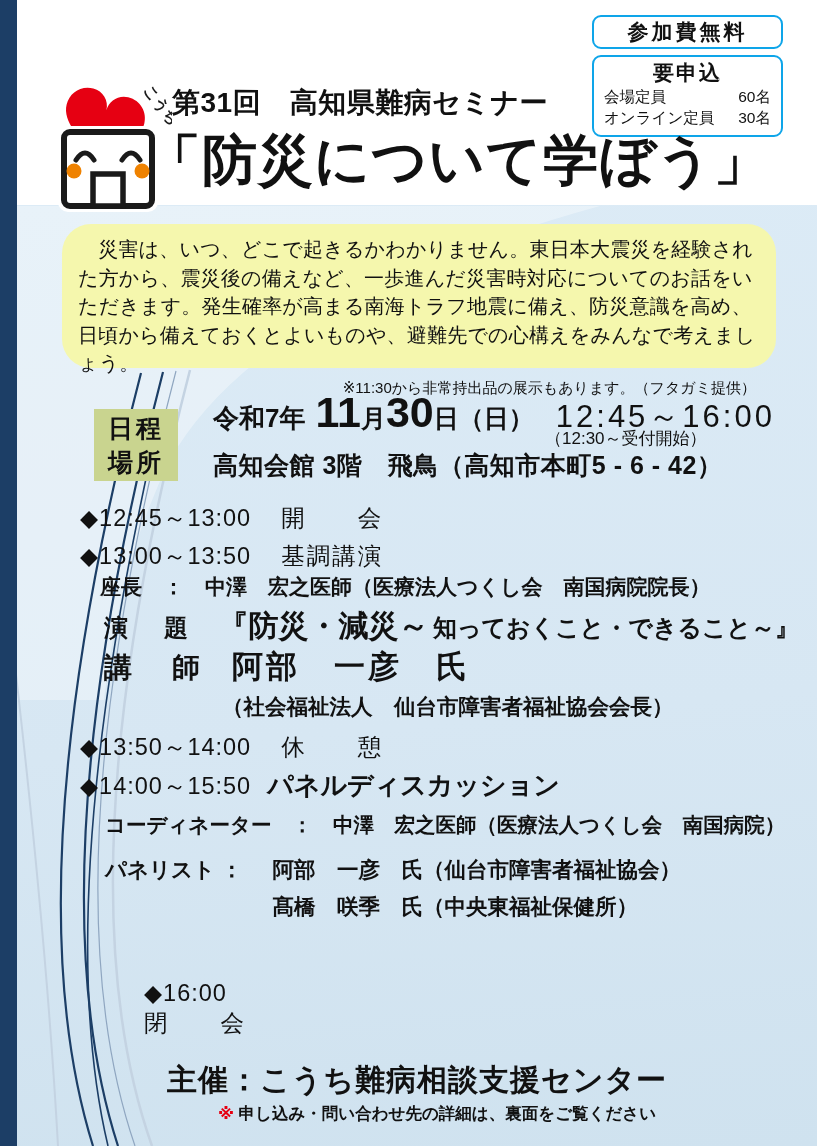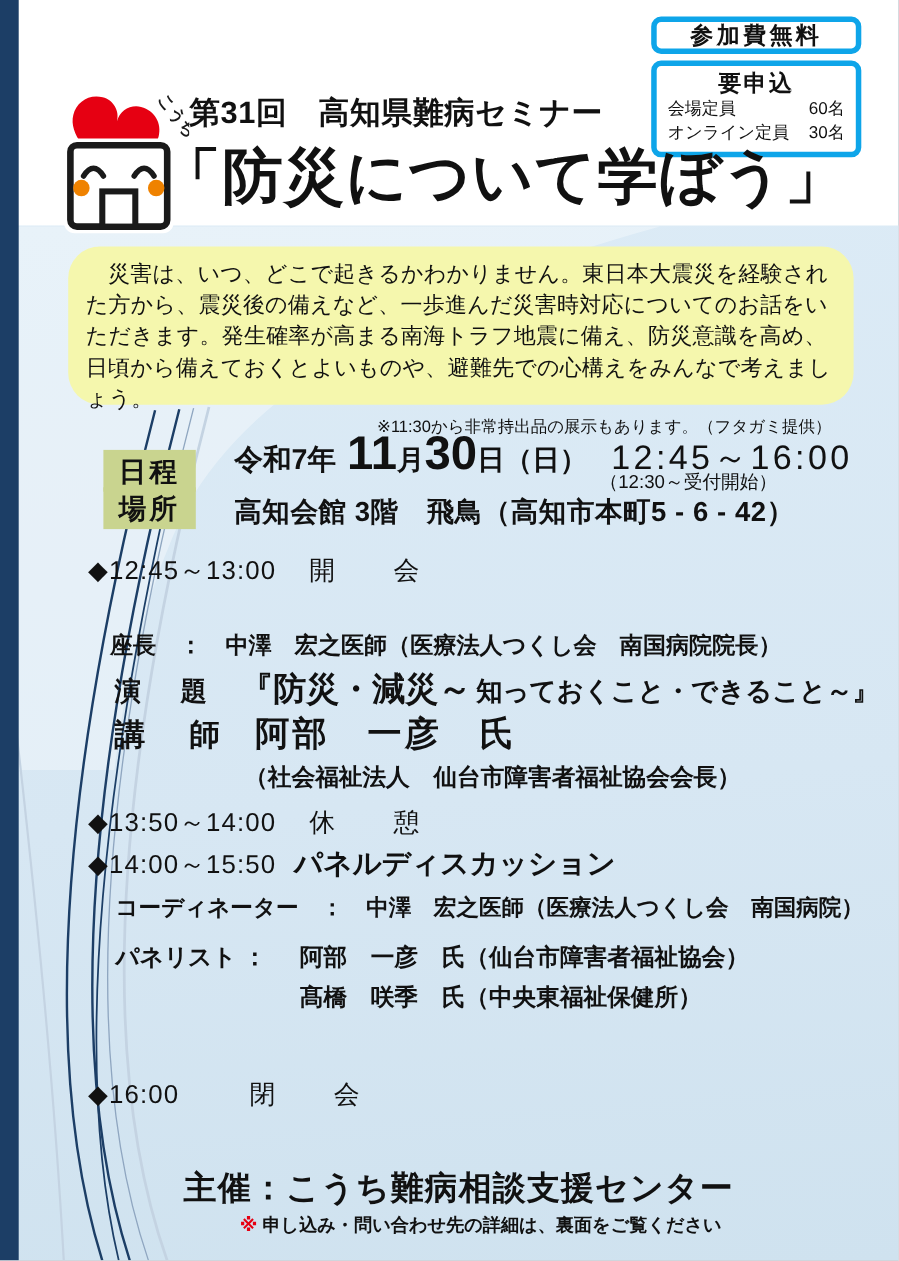--- a/index.html
+++ b/index.html
@@ -7,21 +7,21 @@
   .page {
     position: relative; width: 817px; height: 1146px; margin: 0 auto;
     background: #ffffff; overflow: hidden; color: #111;
     font-family: "Liberation Sans", "DejaVu Sans", sans-serif;
   }
   .bg-main { position: absolute; left: 0; top: 205px; right: 0; bottom: 0;
     background: linear-gradient(175deg, #dcebf6 0%, #d7e7f3 55%, #cfe2ef 100%); }
   .decor { position: absolute; left: 0; top: 0; width: 817px; height: 1146px; pointer-events: none; }
   .sidebar { position: absolute; left: 0; top: 0; width: 17px; height: 100%; background: #1c3e66; }
 
-  .badge { position: absolute; background: #fff; border: 5px solid #0ea5e9; border-radius: 9px; }
+  .badge { position: absolute; background: #fff; border: 2px solid #0ea5e9; border-radius: 9px; }
   .badge-free { left: 592px; top: 15px; width: 191px; height: 34px;
     display: flex; align-items: center; justify-content: center;
     font-size: 21px; font-weight: 600; letter-spacing: 3px; }
   .badge-apply { left: 592px; top: 55px; width: 191px; padding: 2px 10px 6px; }
   .apply-title { text-align: center; font-size: 21px; font-weight: 800; letter-spacing: 2px; }
   .apply-row { display: flex; justify-content: space-between; font-size: 15.5px; font-weight: 500; line-height: 1.35; }
 
   .logo { position: absolute; left: 40px; top: 70px; width: 132px; height: 144px; }
   .series-title { position: absolute; left: 172px; top: 84px; font-size: 28px; font-weight: 600; letter-spacing: 0.5px; white-space: nowrap; }
   .main-title { position: absolute; left: 146px; top: 124px; font-size: 55px; font-weight: 900; letter-spacing: 1px; white-space: nowrap; }
@@ -46,21 +46,21 @@
   .place-line { position: absolute; left: 213px; top: 449px; font-size: 25px; font-weight: 600; letter-spacing: 0.5px; white-space: nowrap; }
 
   .srow { position: absolute; left: 80px; font-size: 23.5px; font-weight: 500; white-space: nowrap; display: flex; align-items: baseline; }
   .srow .stime { letter-spacing: 1px; }
   .srow .slabel { margin-left: 30px; letter-spacing: 2px; }
   .srow-opening { top: 502px; }
   .srow-keynote { top: 540px; }
   .srow-break { top: 731px; }
   .srow-panel { top: 768px; }
   .srow-panel .slabel { font-weight: 800; font-size: 26px; margin-left: 16px; letter-spacing: 0; }
-  .srow-closing { top: 979px; }
+  .srow-closing { top: 979px; flex-direction: column; }
   .srow-closing .slabel { margin-left: 64px; }
 
   .chair { position: absolute; left: 100px; top: 573px; font-size: 21px; font-weight: 700; white-space: nowrap; }
   .lect-title { position: absolute; left: 104px; top: 606px; white-space: nowrap; font-weight: 800; }
   .lt-label { font-size: 24px; letter-spacing: 6px; }
   .lt-main { font-size: 30px; margin-left: 20px; }
   .lt-sub { font-size: 24px; }
   .lect-speaker { position: absolute; left: 104px; top: 646px; white-space: nowrap; font-weight: 800; display: flex; align-items: baseline; }
   .sp-label { font-size: 28px; letter-spacing: 6px; }
   .sp-name { font-size: 31px; margin-left: 26px; letter-spacing: 3px; }
@@ -142,20 +142,24 @@
     <span class="dtime">12:45～16:00</span>
   </div>
   <div class="reception">（12:30～受付開始）</div>
   <div class="chip chip-place">場所</div>
   <div class="place-line">高知会館 3階　飛鳥（高知市本町5 - 6 - 42）</div>
 
   <div class="srow srow-opening">
     <span class="stime">◆12:45～13:00</span>
     <span class="slabel">開　　会</span>
   </div>
+  <div class="srow srow-keynote">
+    <span class="stime">◆13:00～13:50</span>
+    <span class="slabel">基調講演</span>
+  </div>
   <div class="chair">座長　：　中澤　宏之医師（医療法人つくし会　南国病院院長）</div>
 
   <div class="lect-title">
     <span class="lt-label">演　題</span>
     <span class="lt-main">『防災・減災～</span>
     <span class="lt-sub">知っておくこと・できること～』</span>
   </div>
   <div class="lect-speaker">
     <span class="sp-label">講　師</span>
     <span class="sp-name">阿部　一彦　氏</span>

